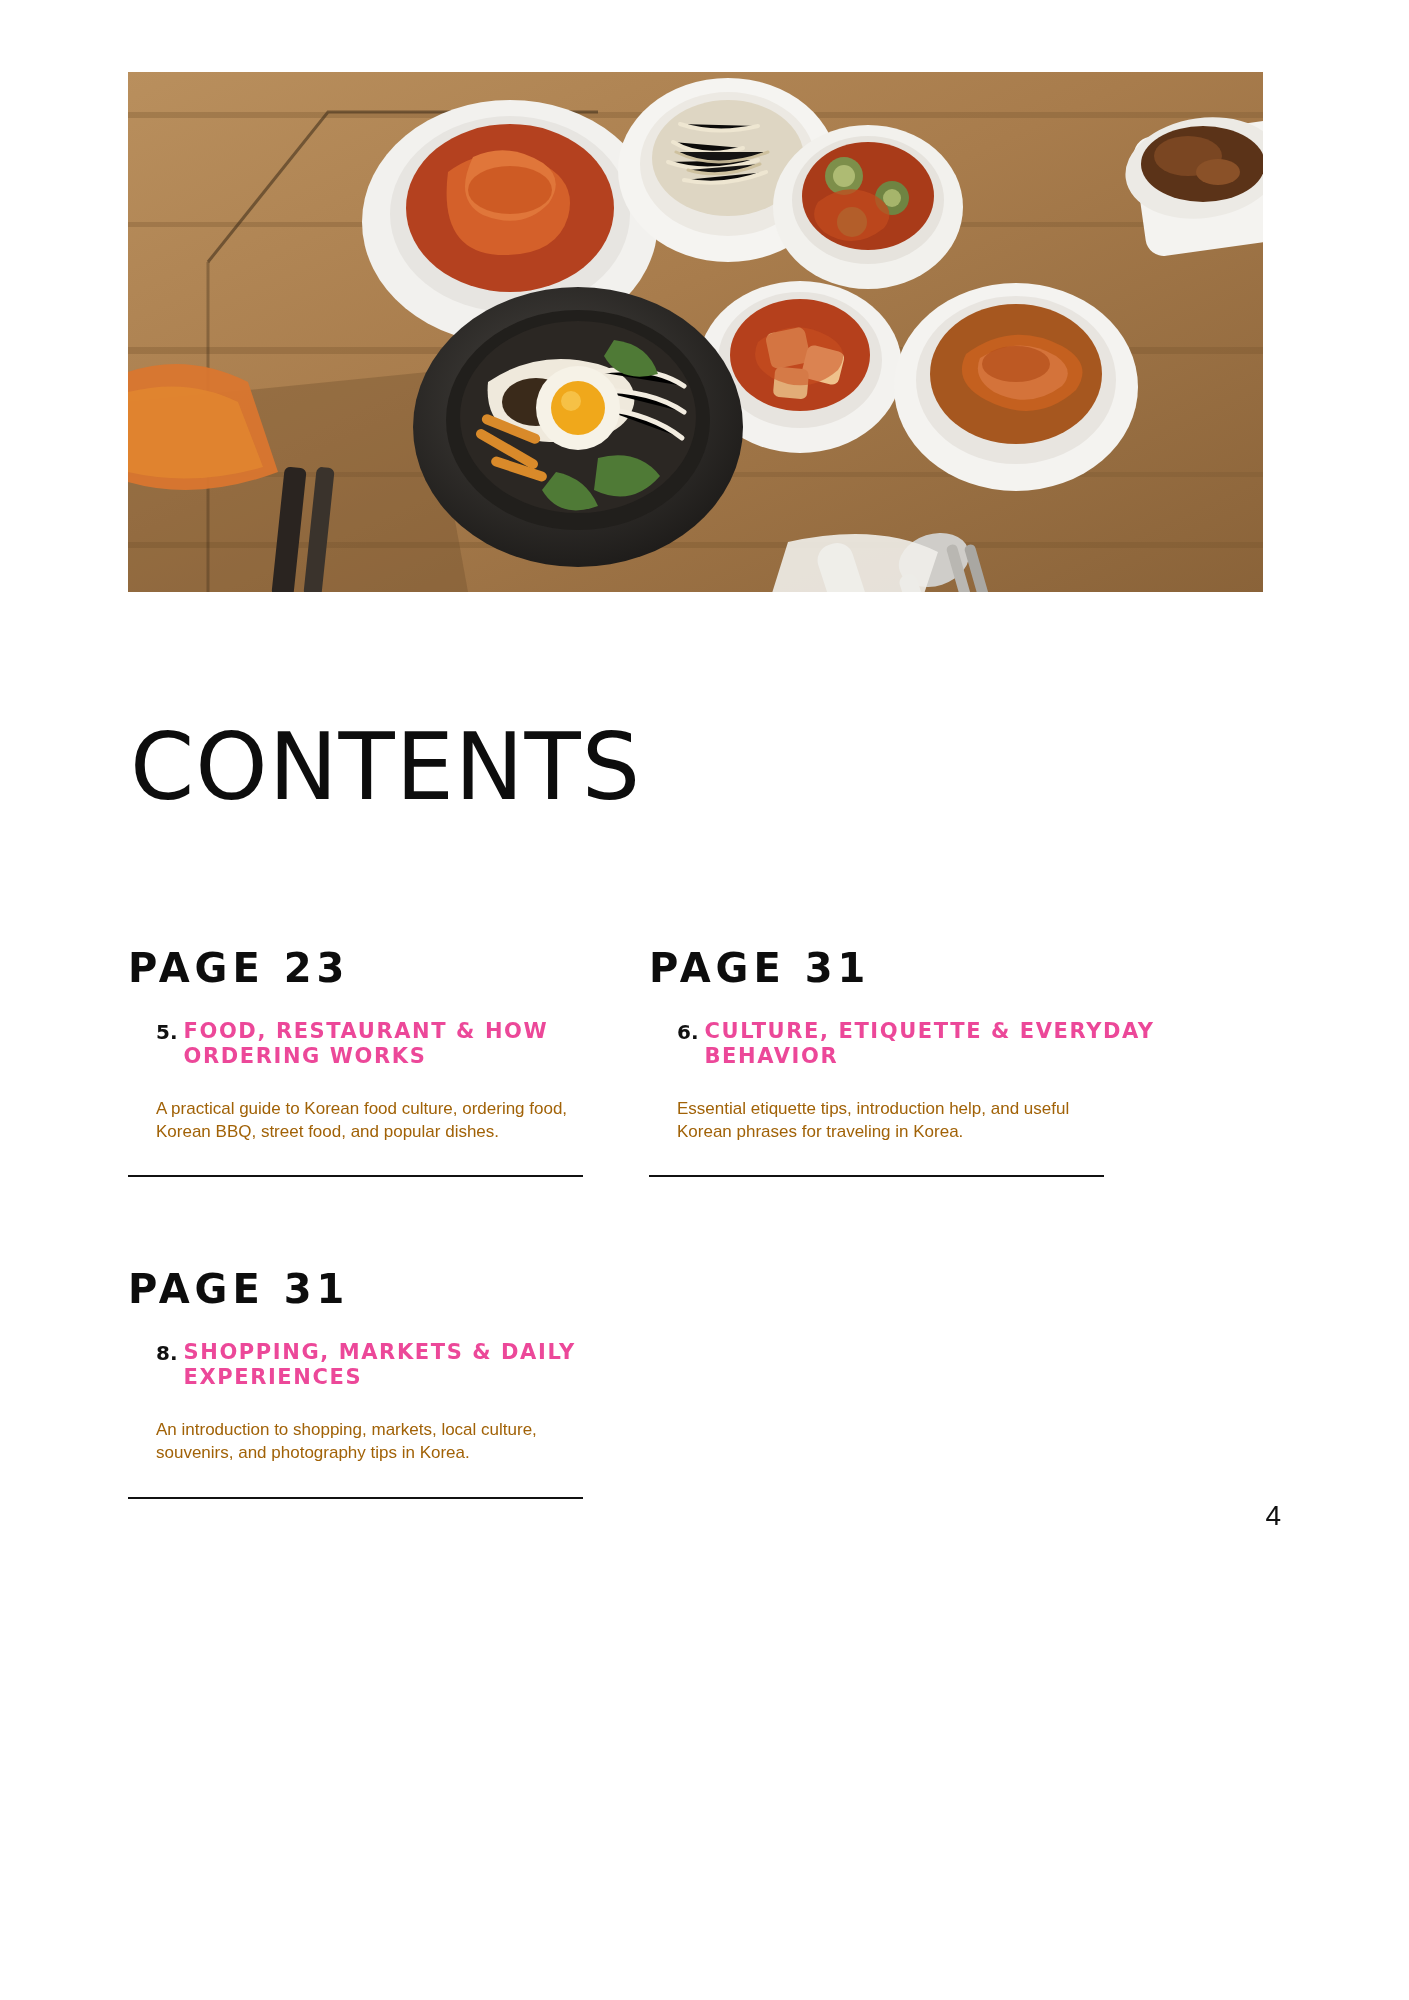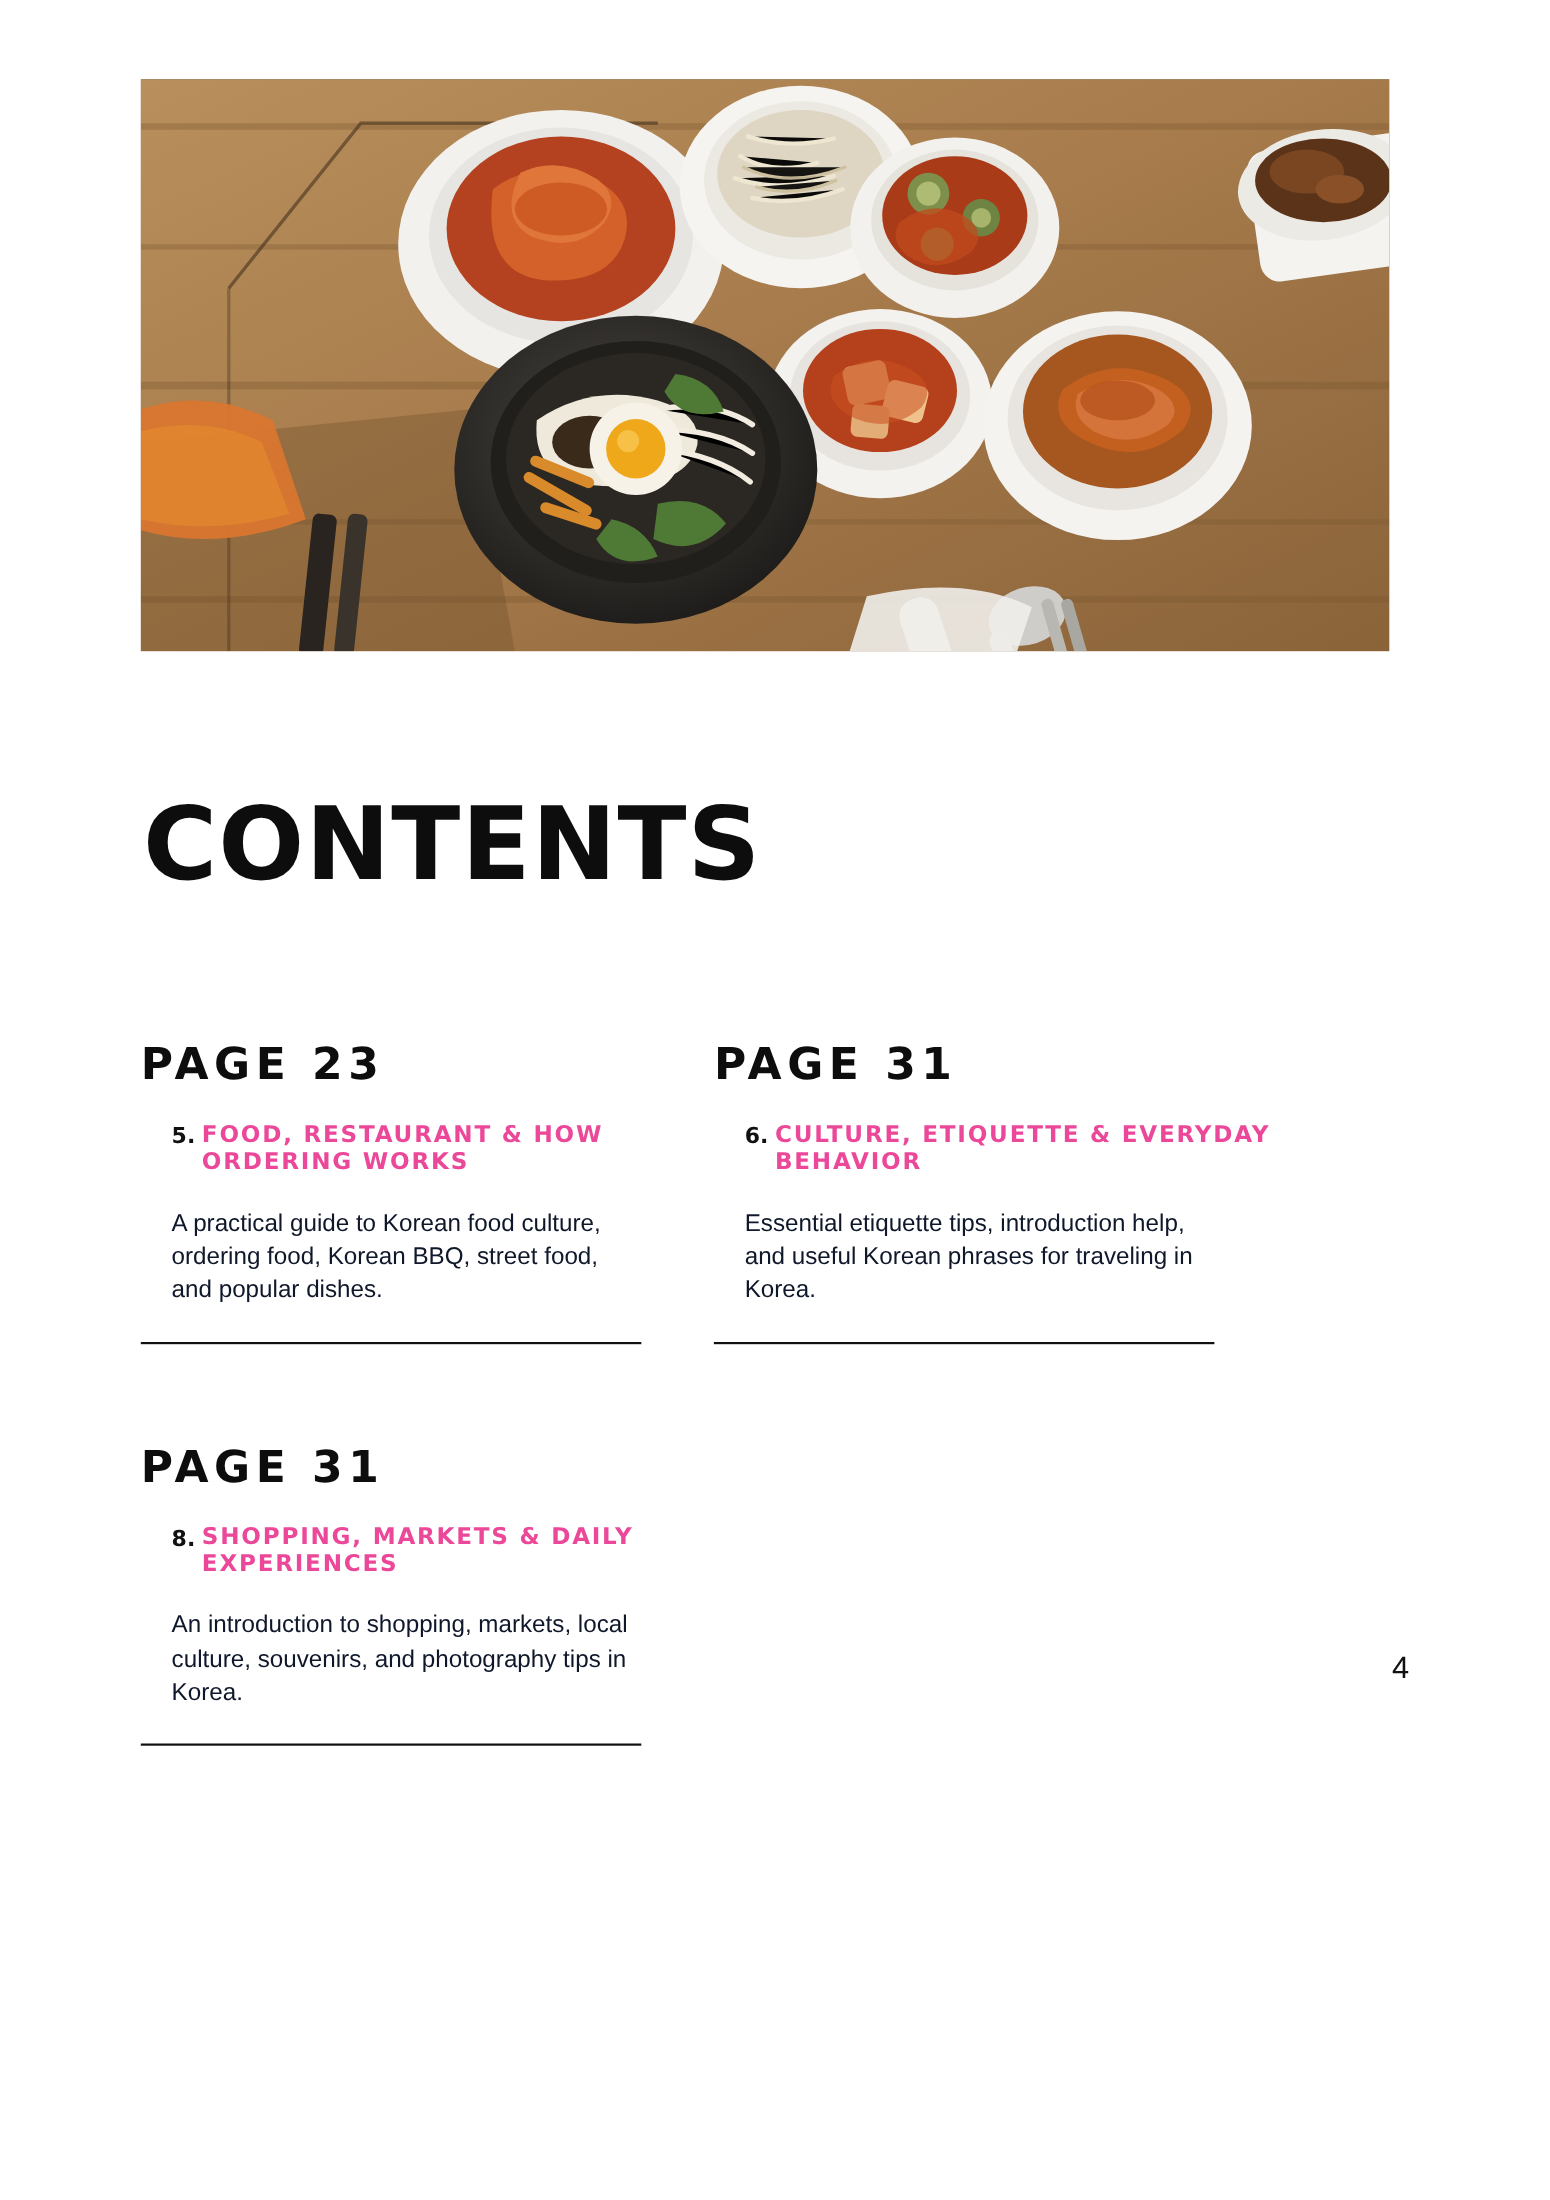--- a/index.html
+++ b/index.html
@@ -34,21 +34,21 @@
   }
   .hero svg { display: block; width: 100%; height: 100%; }
 
   
   .contents-title {
     position: absolute;
     left: 130px;
     top: 722px;
     font-size: 92px;
     line-height: 1;
-    font-weight: 700;
+    font-weight: 400;
     letter-spacing: 1px;
     color: #0d0d0d;
     font-family: "DejaVu Sans", sans-serif;
   }
 
   
   .grid {
     position: absolute;
     left: 128px;
     top: 945px;
@@ -95,23 +95,23 @@
     font-weight: 800;
     font-size: 21px;
     letter-spacing: 1.6px;
     line-height: 1.18;
     color: #ec4899;
     text-transform: uppercase;
   }
 
   .desc {
     font-family: "Liberation Sans", sans-serif;
-    font-size: 22px;
+    font-size: 17px;
     line-height: 1.38;
-    color: #0f172a;
+    color: #a16207;
     padding-left: 28px;
     max-width: 430px;
   }
 
   .rule {
     position: absolute;
     left: 0;
     bottom: 0;
     width: 455px;
     height: 2px;

